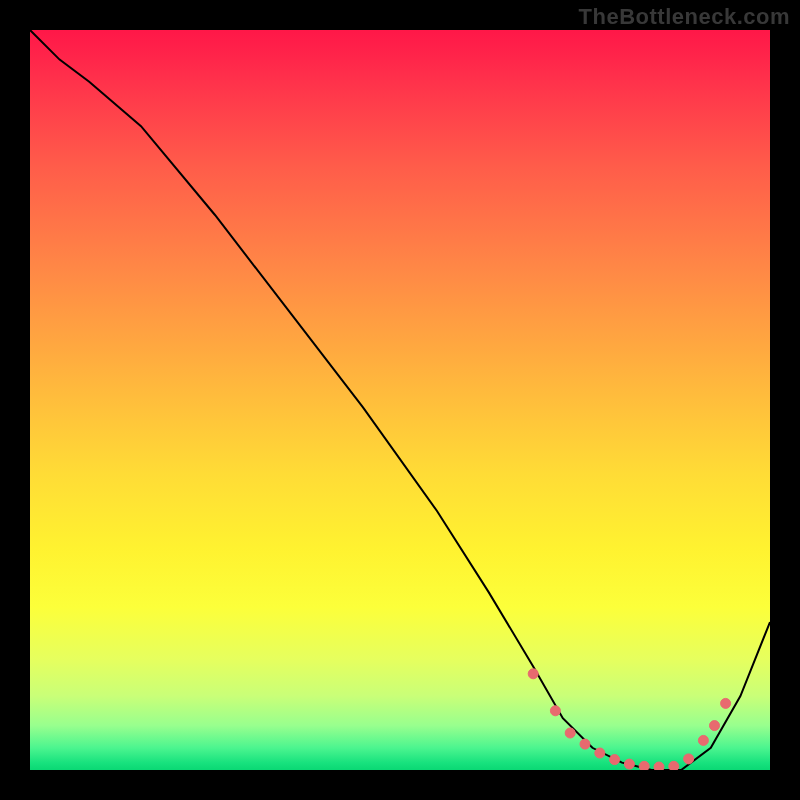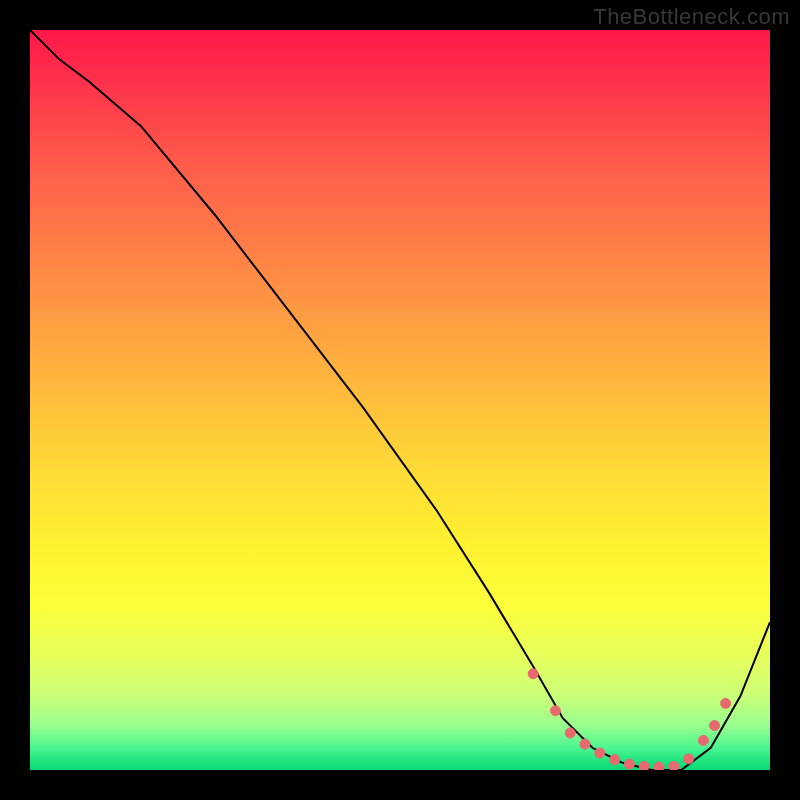--- a/index.html
+++ b/index.html
@@ -16,21 +16,21 @@
     width: 800px;
     height: 800px;
     background: #000;
   }
   .watermark {
     position: absolute;
     top: 4px;
     right: 10px;
     color: #383838;
     font-size: 22px;
-    font-weight: normal;
+    font-weight: bold;
     letter-spacing: 0.5px;
     z-index: 10;
   }
   .plot-area {
     position: absolute;
     left: 30px;
     top: 30px;
     width: 740px;
     height: 740px;
     overflow: hidden;

